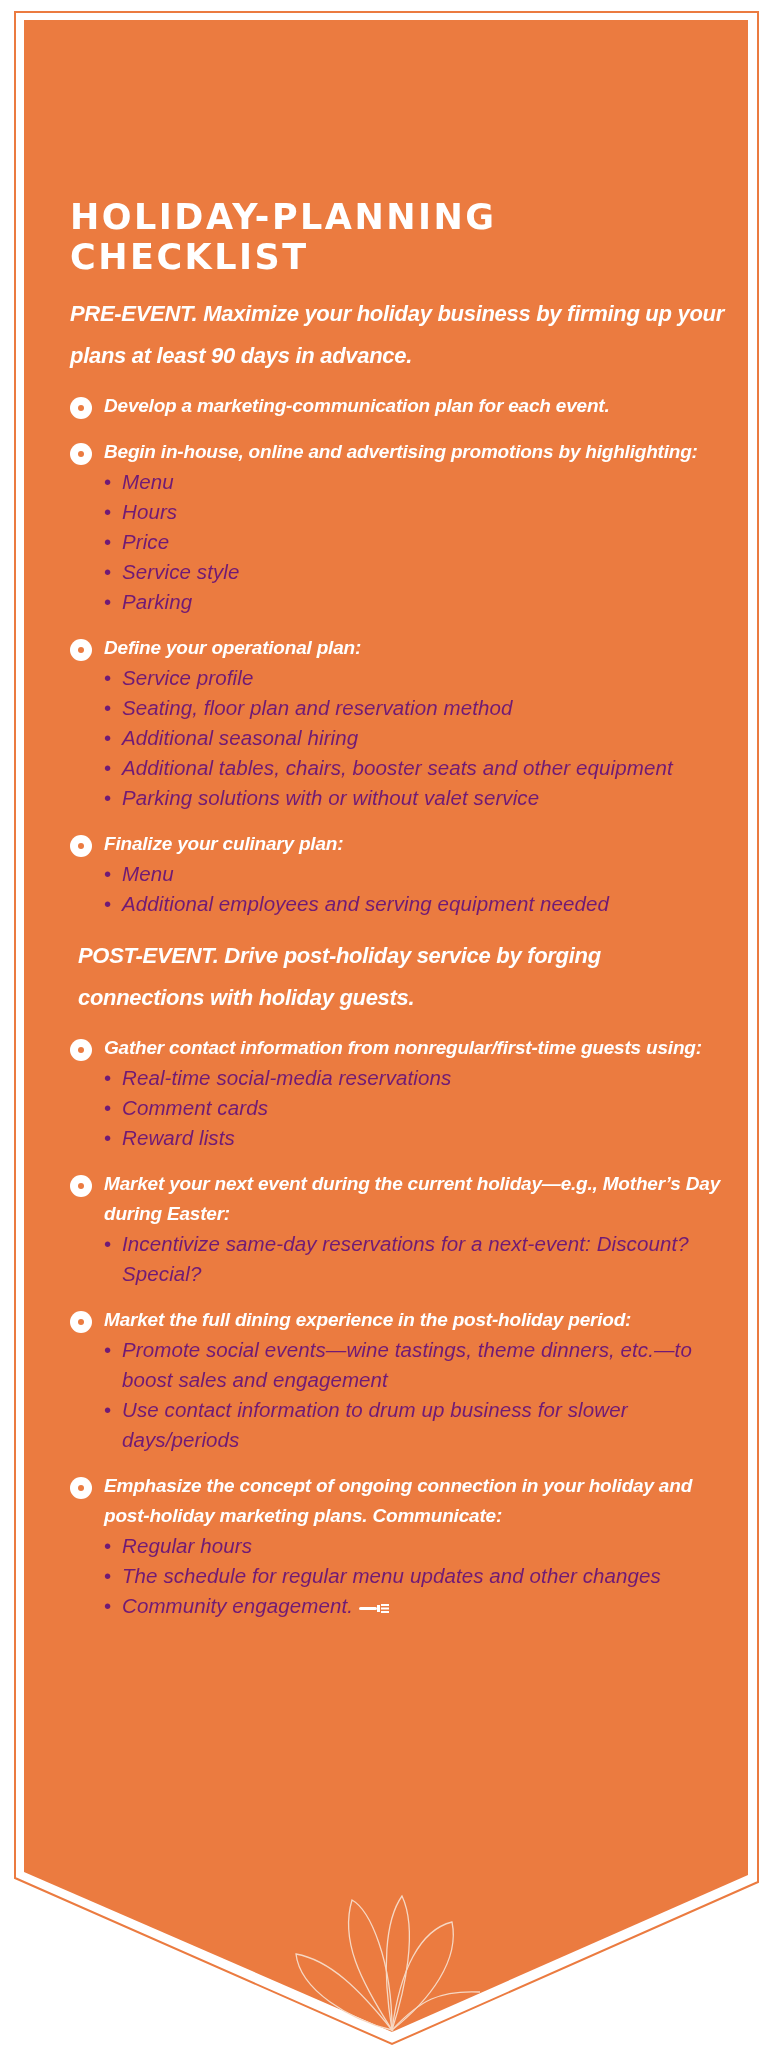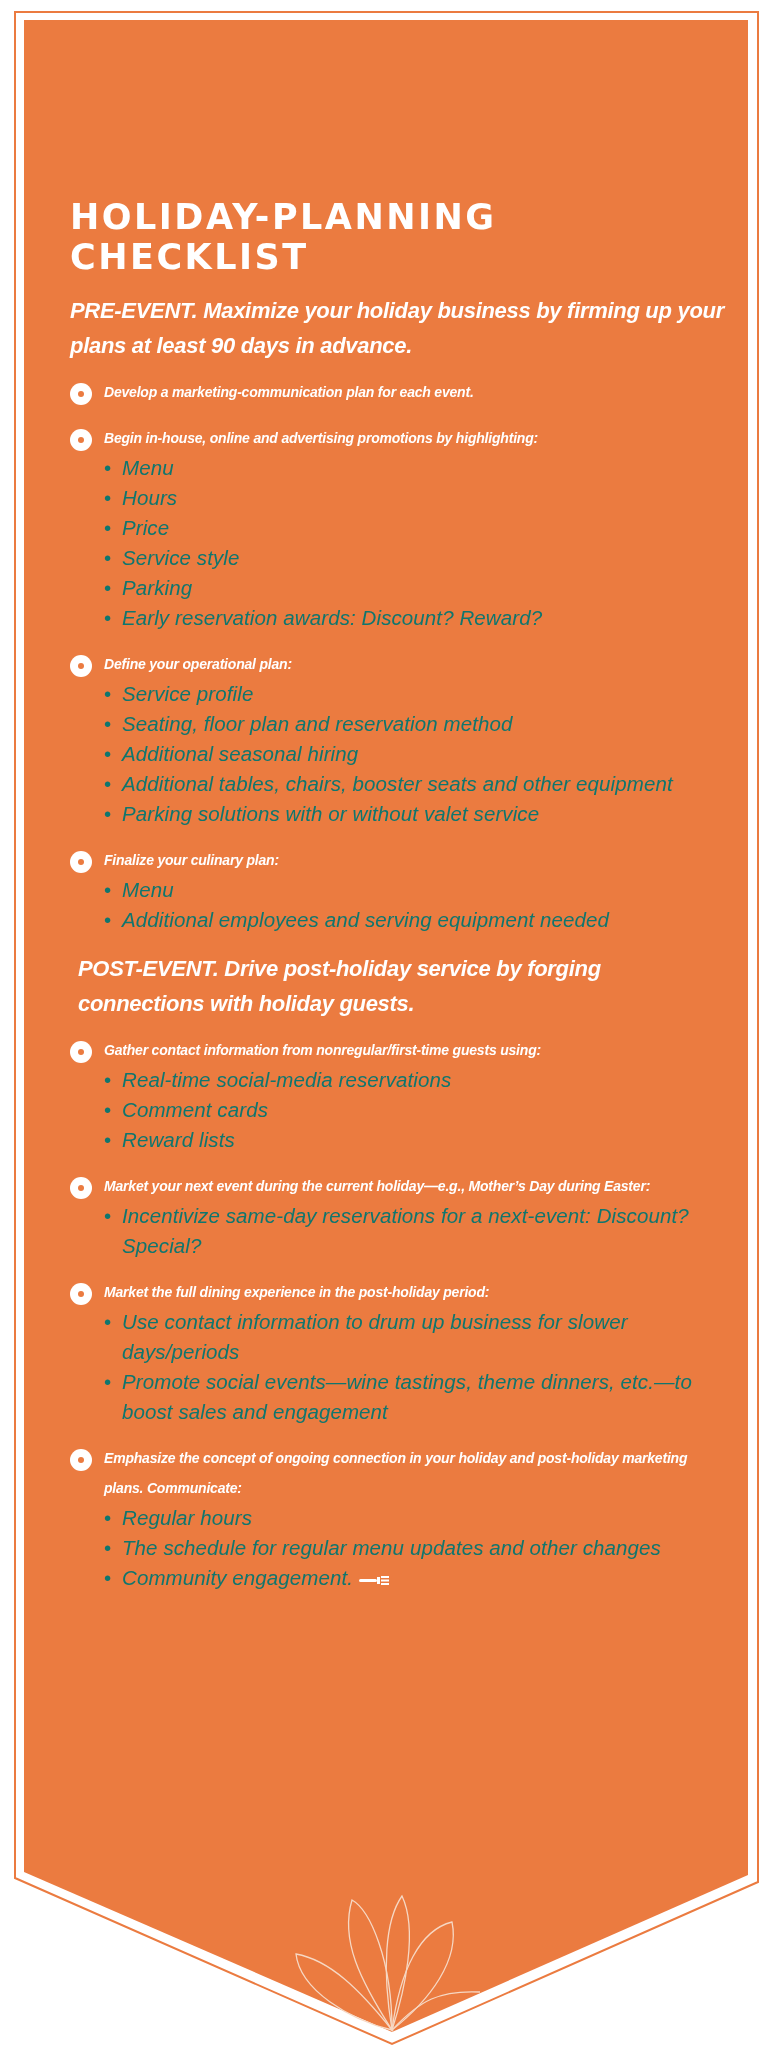--- a/index.html
+++ b/index.html
@@ -1,27 +1,27 @@
 <!DOCTYPE html>
 <html><head>
 <meta charset="utf-8">
 <style>
   html, body { margin:0; padding:0; background:#ffffff; }
   body { width:768px; height:2058px; position:relative; overflow:hidden; font-family:"Liberation Sans", sans-serif; }
   .banner-svg { position:absolute; left:0; top:0; width:768px; height:2058px; }
   .content { position:absolute; left:70px; top:197px; width:660px; color:#fdf6ef; }
   .title { font-family:"DejaVu Sans", sans-serif; font-weight:bold; font-size:35px; line-height:40px; letter-spacing:2.5px; color:#fff; margin:0 0 16px 0; }
-  .intro { font-style:italic; font-weight:bold; font-size:22px; line-height:35px; color:#fff; margin:0 0 14px 0; letter-spacing:-0.3px; }
+  .intro { font-style:italic; font-weight:bold; font-size:22px; line-height:42px; color:#fff; margin:0 0 14px 0; letter-spacing:-0.3px; }
   .intro.post { margin-left:8px; margin-top:14px; }
   .item { position:relative; padding-left:34px; margin-bottom:16px; }
   .item .dot { position:absolute; left:0; top:6px; width:22px; height:22px; border-radius:50%; background:#fff; }
   .item .dot::after { content:""; position:absolute; left:8px; top:8px; width:6px; height:6px; border-radius:50%; background:#eb7b40; }
-  .item .head { font-style:italic; font-weight:bold; font-size:14px; line-height:30px; color:#fff; letter-spacing:-0.2px; }
+  .item .head { font-style:italic; font-weight:bold; font-size:19px; line-height:30px; color:#fff; letter-spacing:-0.2px; }
   .subs { margin:0; padding:0; list-style:none; }
-  .subs li { position:relative; padding-left:18px; font-style:italic; font-size:20.5px; line-height:30px; color:#0f766e; letter-spacing:0.1px; }
+  .subs li { position:relative; padding-left:18px; font-style:italic; font-size:20.5px; line-height:30px; color:#701a75; letter-spacing:0.1px; }
   .subs li::before { content:"•"; position:absolute; left:0; top:0; font-style:normal; }
   .fork { display:inline-block; vertical-align:middle; margin-left:6px; }
 </style>
 </head>
 <body>
 
 <svg class="banner-svg" viewBox="0 0 768 2058">
   <polygon points="15,12 758,12 758,1882 392,2044 15,1878" fill="none" stroke="#eb7b40" stroke-width="2"></polygon>
   <polygon points="20,18 752,18 752,1878 392,2036 20,1874" fill="#ffffff"></polygon>
   <polygon points="24,20 748,20 748,1875 392,2032 24,1872" fill="#eb7b40"></polygon>
@@ -45,21 +45,20 @@
     </div>
     <div class="item">
       <span class="dot"></span>
       <div class="head">Begin in-house, online and advertising promotions by highlighting:</div>
       <ul class="subs">
         <li>Menu</li>
         <li>Hours</li>
         <li>Price</li>
         <li>Service style</li>
         <li>Parking</li>
-        <li>Early reservation awards: Discount? Reward?</li>
       </ul>
     </div>
     <div class="item">
       <span class="dot"></span>
       <div class="head">Define your operational plan:</div>
       <ul class="subs">
         <li>Service profile</li>
         <li>Seating, floor plan and reservation method</li>
         <li>Additional seasonal hiring</li>
         <li>Additional tables, chairs, booster seats and other equipment</li>
@@ -91,22 +90,22 @@
       <span class="dot"></span>
       <div class="head">Market your next event during the current holiday—e.g., Mother’s Day during Easter:</div>
       <ul class="subs">
         <li>Incentivize same-day reservations for a next-event: Discount? Special?</li>
       </ul>
     </div>
     <div class="item">
       <span class="dot"></span>
       <div class="head">Market the full dining experience in the post-holiday period:</div>
       <ul class="subs">
+        <li>Promote social events—wine tastings, theme dinners, etc.—to boost sales and engagement</li>
         <li>Use contact information to drum up business for slower days/periods</li>
-        <li>Promote social events—wine tastings, theme dinners, etc.—to boost sales and engagement</li>
       </ul>
     </div>
     <div class="item">
       <span class="dot"></span>
       <div class="head">Emphasize the concept of ongoing connection in your holiday and post-holiday marketing plans. Communicate:</div>
       <ul class="subs">
         <li>Regular hours</li>
         <li>The schedule for regular menu updates and other changes</li>
         <li><span>Community engagement.</span><svg class="fork" width="34" height="12" viewBox="0 0 34 12">
               <rect x="0" y="5" width="18" height="3" rx="1.5" fill="#fff"></rect>

